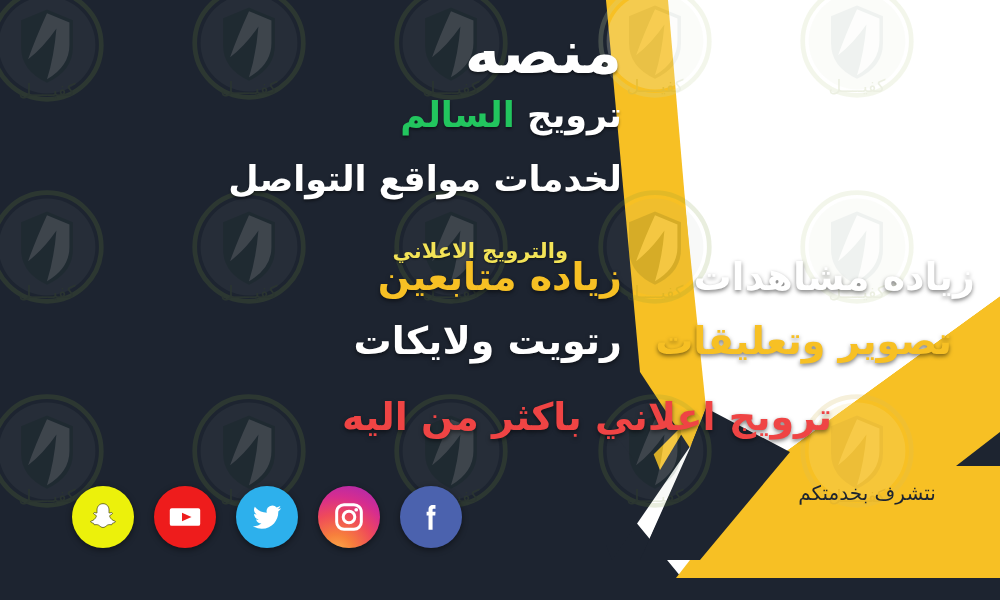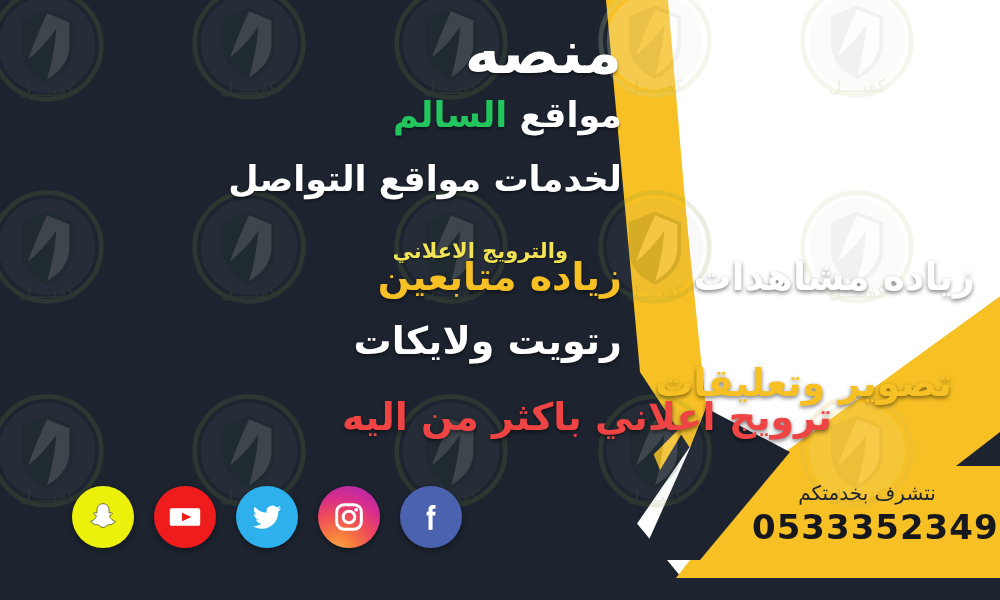--- a/index.html
+++ b/index.html
@@ -108,21 +108,21 @@
     line-height: 1;
     white-space: nowrap;
     text-shadow: 0 2px 4px rgba(0,0,0,.5);
   }
   .svc.y { color: #f7c024; }
   .svc.w { color: #ffffff; }
 
   .svc-r1c1 { right: 378px; top: 258px; }
   .svc-r1c2 { right: 25px;  top: 258px; }
   .svc-r2c1 { right: 378px; top: 322px; }
-  .svc-r2c2 { right: 48px;  top: 322px; margin-top: 42px; }
+  .svc-r2c2 { right: 48px;  top: 322px; }
 
   .promo {
     position: absolute;
     right: 168px;
     top: 398px;
     font-size: 38px;
     font-weight: 700;
     color: #ef4444;
     line-height: 1;
     white-space: nowrap;
@@ -372,21 +372,21 @@
         </g>
       </svg>
 
   </div>
 
   <div class="content">
 
     <div class="headline">منصه</div>
 
     <div class="subname">
-      <span class="w">مواقع</span>
+      <span class="w">ترويج</span>
       <span class="y">السالم</span>
     </div>
 
     <div class="tagline1">لخدمات مواقع التواصل</div>
     <div class="tagline2">والترويج الاعلاني</div>
 
     <div class="svc y svc-r1c1">زياده متابعين</div>
     <div class="svc w svc-r1c2">زياده مشاهدات</div>
     <div class="svc w svc-r2c1">رتويت ولايكات</div>
     <div class="svc y svc-r2c2">تصوير وتعليقات</div>
@@ -425,17 +425,16 @@
       <a class="soc soc-sc" href="#" aria-label="Snapchat">
         <svg width="34" height="34" viewBox="0 0 24 24" aria-hidden="true">
           <path fill="#ffffff" stroke="#3a3a10" stroke-width=".5" d="M12 2.6c2.6 0 4.2 2 4.25 4.4.02.9-.05 1.6-.05 2 .25.25.9.2 1.45-.1.6-.33 1.3.45.8 1-.45.5-1.6.8-1.75 1.2-.12.33.12.9.9 1.95.75 1 1.95 1.65 2.75 1.85.5.13.55.65.1.9-.6.32-1.7.5-1.9.8-.12.2-.05.55-.2.72-.2.22-.75.1-1.45.08-.85-.02-1.55.05-2.35.75-.72.63-1.5 1.25-2.55 1.25s-1.83-.62-2.55-1.25c-.8-.7-1.5-.77-2.35-.75-.7.02-1.25.14-1.45-.08-.15-.17-.08-.52-.2-.72-.2-.3-1.3-.48-1.9-.8-.45-.25-.4-.77.1-.9.8-.2 2-.85 2.75-1.85.78-1.05 1.02-1.62.9-1.95-.15-.4-1.3-.7-1.75-1.2-.5-.55.2-1.33.8-1 .55.3 1.2.35 1.45.1 0-.4-.07-1.1-.05-2C7.8 4.6 9.4 2.6 12 2.6z"></path>
         </svg>
       </a>
 
     </div>
 
     <div class="contact">
       <div class="serve">نتشرف بخدمتكم</div>
-      <div class="phone">0533352349</div>
     </div>
 
   </div>
 </div>
 
 </body></html>

